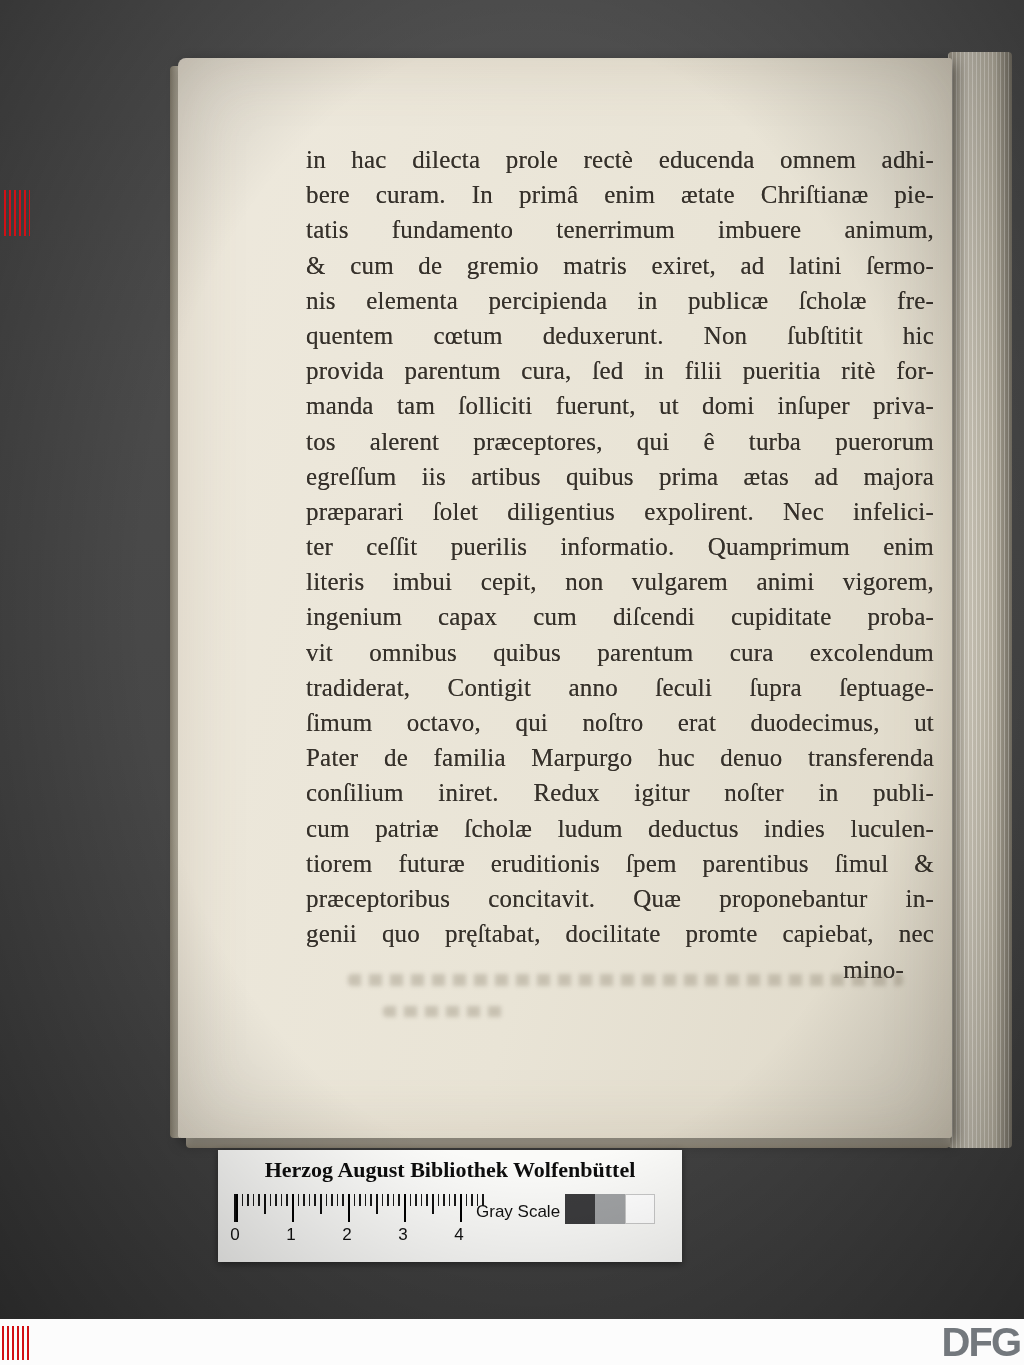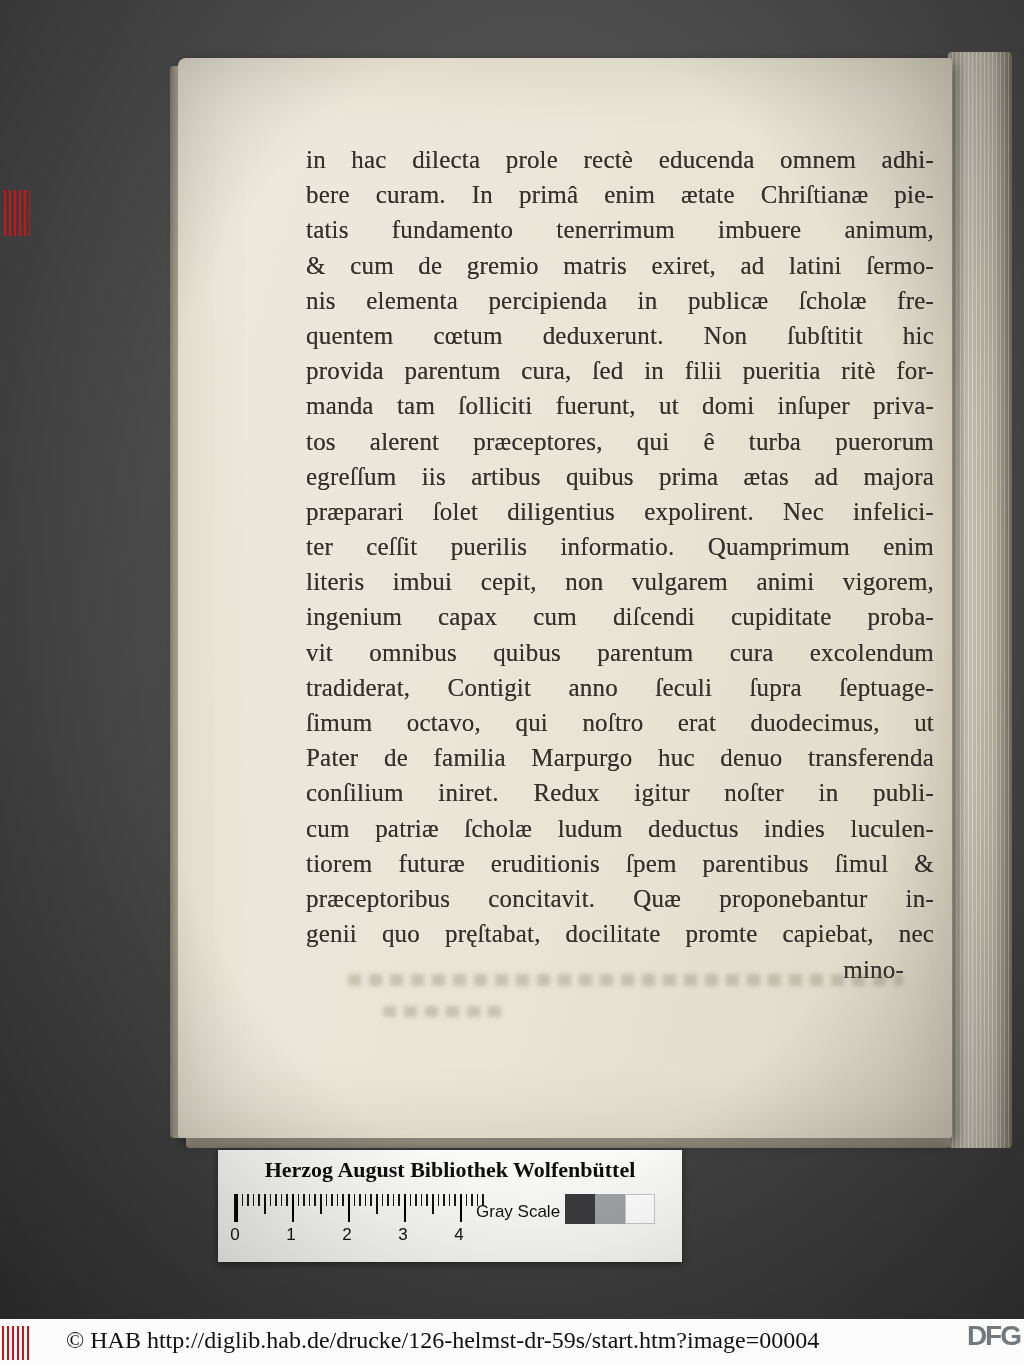--- a/index.html
+++ b/index.html
@@ -72,21 +72,21 @@
   .swatch{width:30px;height:30px;}
   .swatch.dark{background:#3b3b3d;}
   .swatch.mid{background:#a0a2a4;}
   .swatch.light{background:#ffffff;border:1px solid #c8c8c8;box-sizing:border-box;}
 
   
   .footer-bar{position:absolute;left:0;top:1319px;width:1024px;height:46px;background:#fcfcfc;z-index:10;}
   .footer-text{position:absolute;left:66px;top:8px;font-family:"Liberation Serif",serif;
     font-size:24px;color:#101010;white-space:nowrap;}
   .dfg-logo{position:absolute;right:4px;top:1px;font-family:"Liberation Sans",sans-serif;
-    font-weight:bold;font-size:28px;letter-spacing:-2px;color:#73787d;}
+    font-weight:bold;font-size:40px;letter-spacing:-2px;color:#73787d;}
 
   .red-mark{position:absolute;z-index:11;
     background:repeating-linear-gradient(to right,#d21015 0 2px,transparent 2px 5px);}
   .red-mark.top{left:4px;top:190px;width:26px;height:46px;}
   .red-mark.bottom{left:2px;top:1326px;width:30px;height:34px;}
 </style>
 </head>
 <body>
 
 <div class="fore-edge"></div>
@@ -147,17 +147,16 @@
     <div class="swatch dark"></div>
     <div class="swatch mid"></div>
     <div class="swatch light"></div>
   </div>
 </div>
 
 <div class="red-mark top"></div>
 <div class="red-mark bottom"></div>
 
 <div class="footer-bar">
-  <div class="footer-text">© HAB http://diglib.hab.de/drucke/126-helmst-dr-59s/start.htm?image=00004</div>
   <div class="dfg-logo">DFG</div>
 </div>
 
 <div class="vignette"></div>
 
 </body></html>

